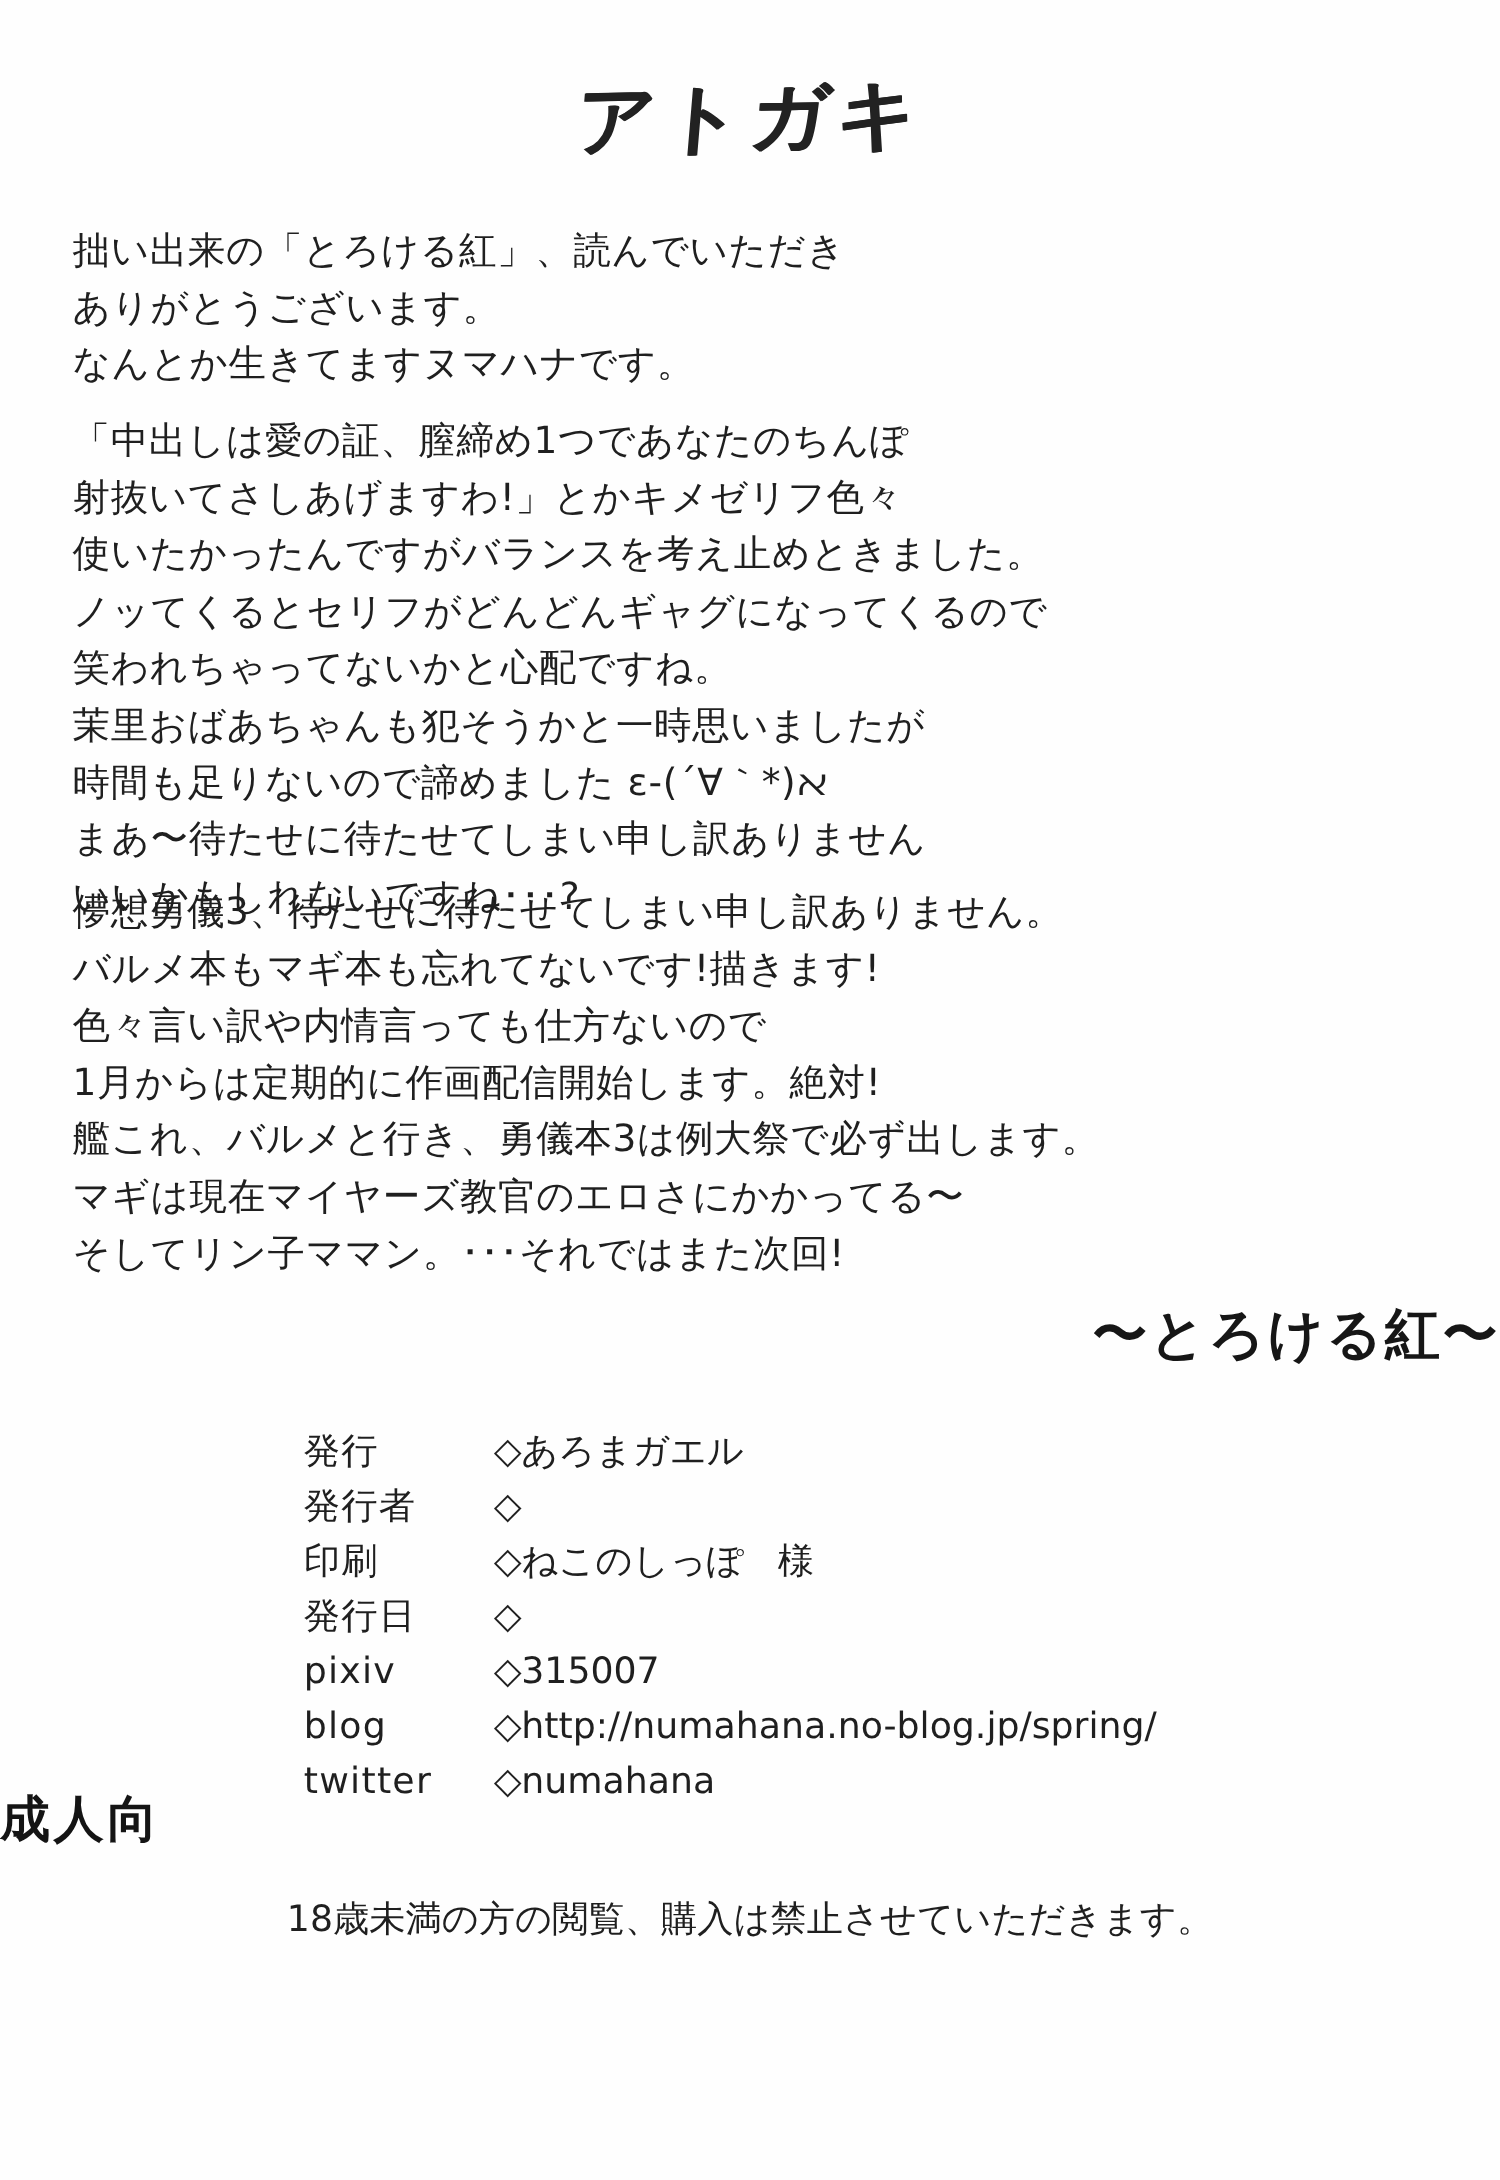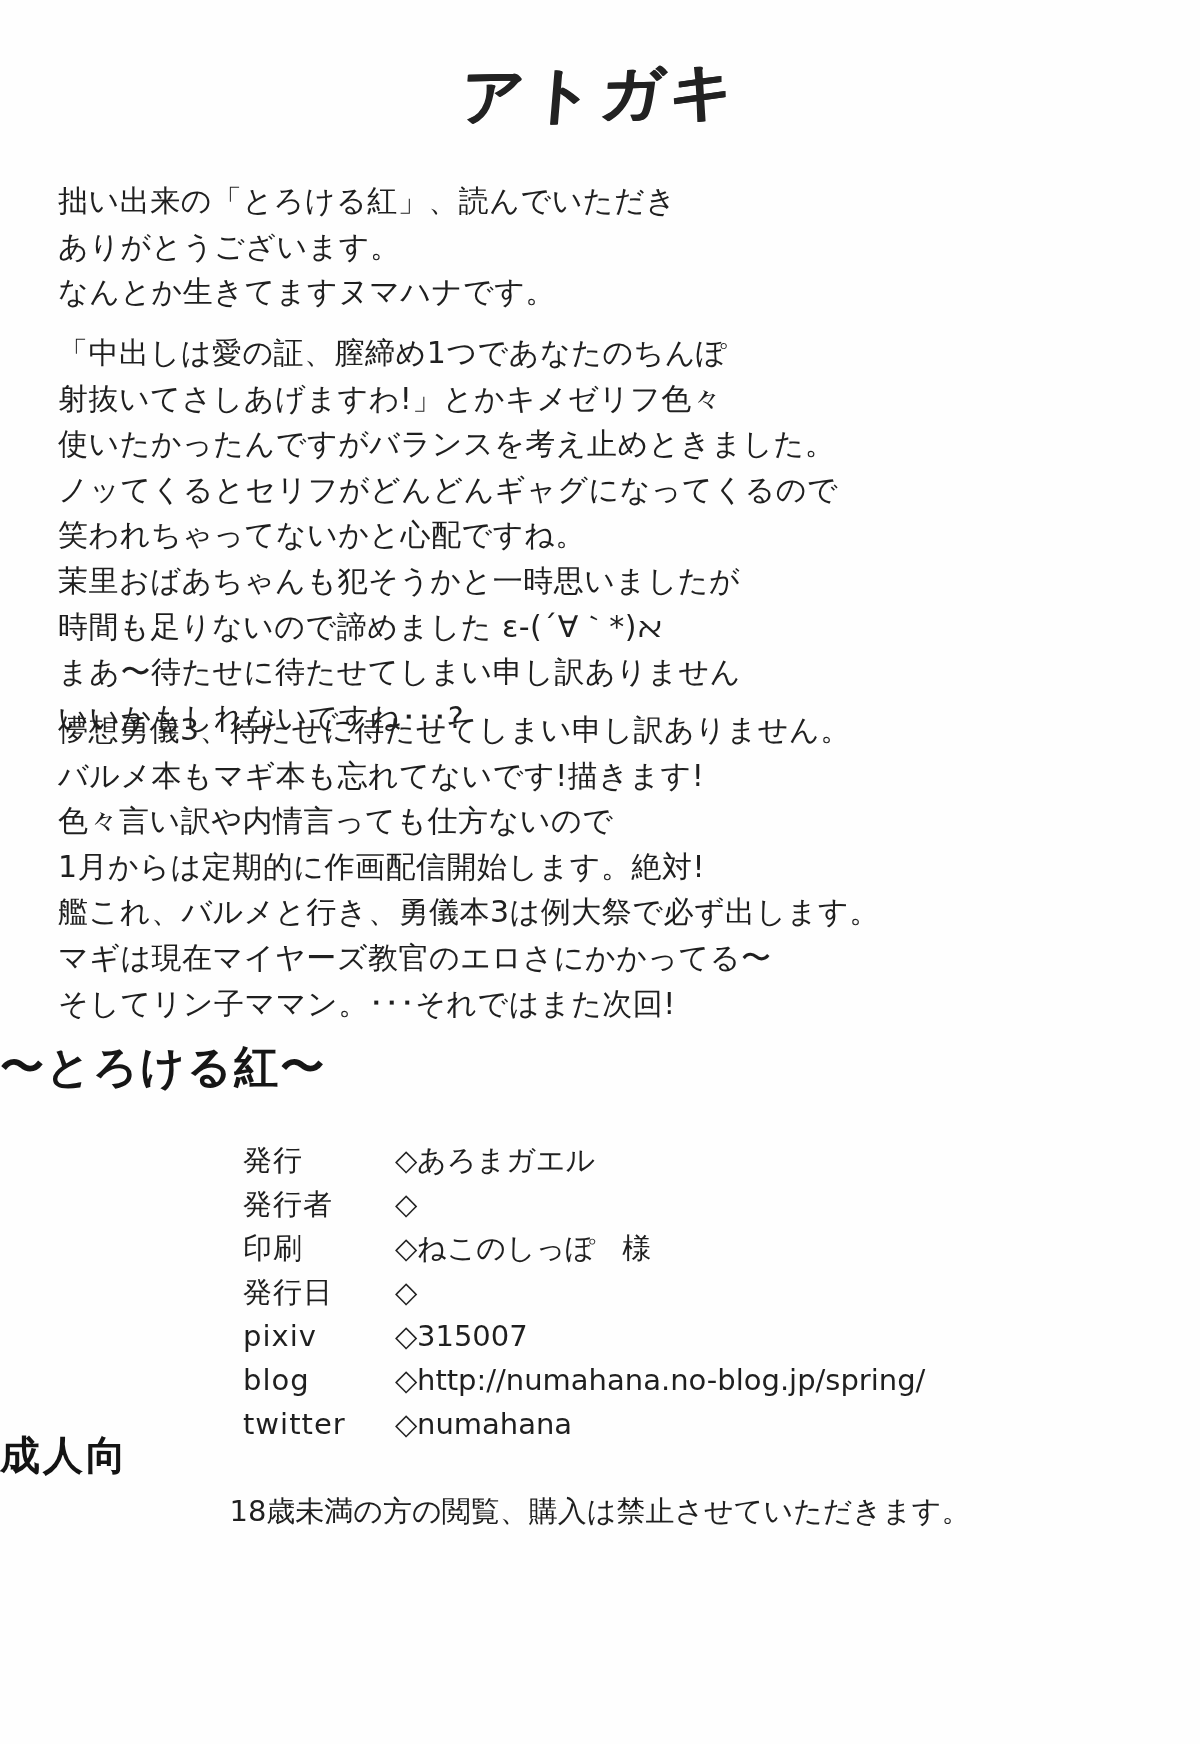--- a/index.html
+++ b/index.html
@@ -52,21 +52,21 @@
   }
   #para1 { top: 178px; }
   #para2 { top: 330px; }
   #para3 { top: 684px; margin-top: 23px; }
 
   .work-title {
     position: absolute;
     top: 1038px;
     left: 0;
     width: 100%;
-    text-align: left;
+    text-align: right;
     font-size: 44px;
     font-weight: bold;
     letter-spacing: 2px;
     color: #161616;
   }
 
   
   .colophon {
     position: absolute;
     top: 1140px;
@@ -111,21 +111,21 @@
   .notice {
     position: absolute;
     top: 1490px;
     left: 0;
     width: 100%;
     text-align: center;
     font-size: 29px;
     line-height: 1.5;
     color: #1f1f1f;
   }
-  .notice div { white-space: pre-wrap; }
+  .notice div { white-space: pre-wrap; margin-top: 24px; }
 </style>
 </head>
 <body>
 
 <div class="page">
 
   <div class="afterword-title">アトガキ</div>
 
   <div class="body-block" id="para1">
     <p>拙い出来の「とろける紅」、読んでいただき

